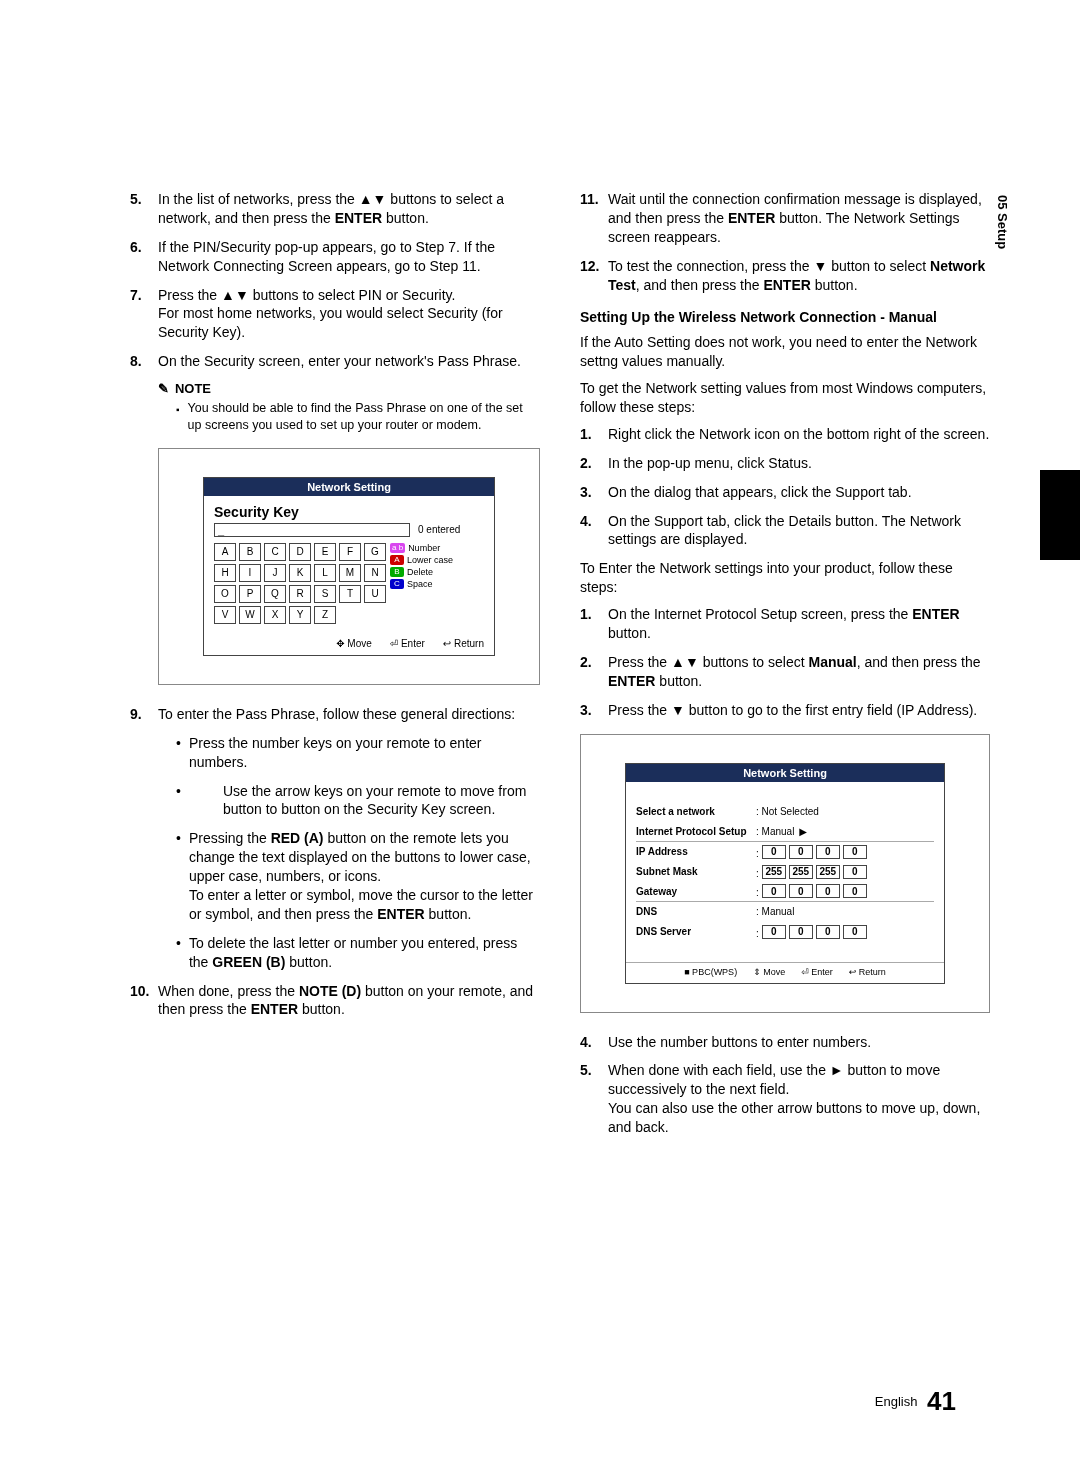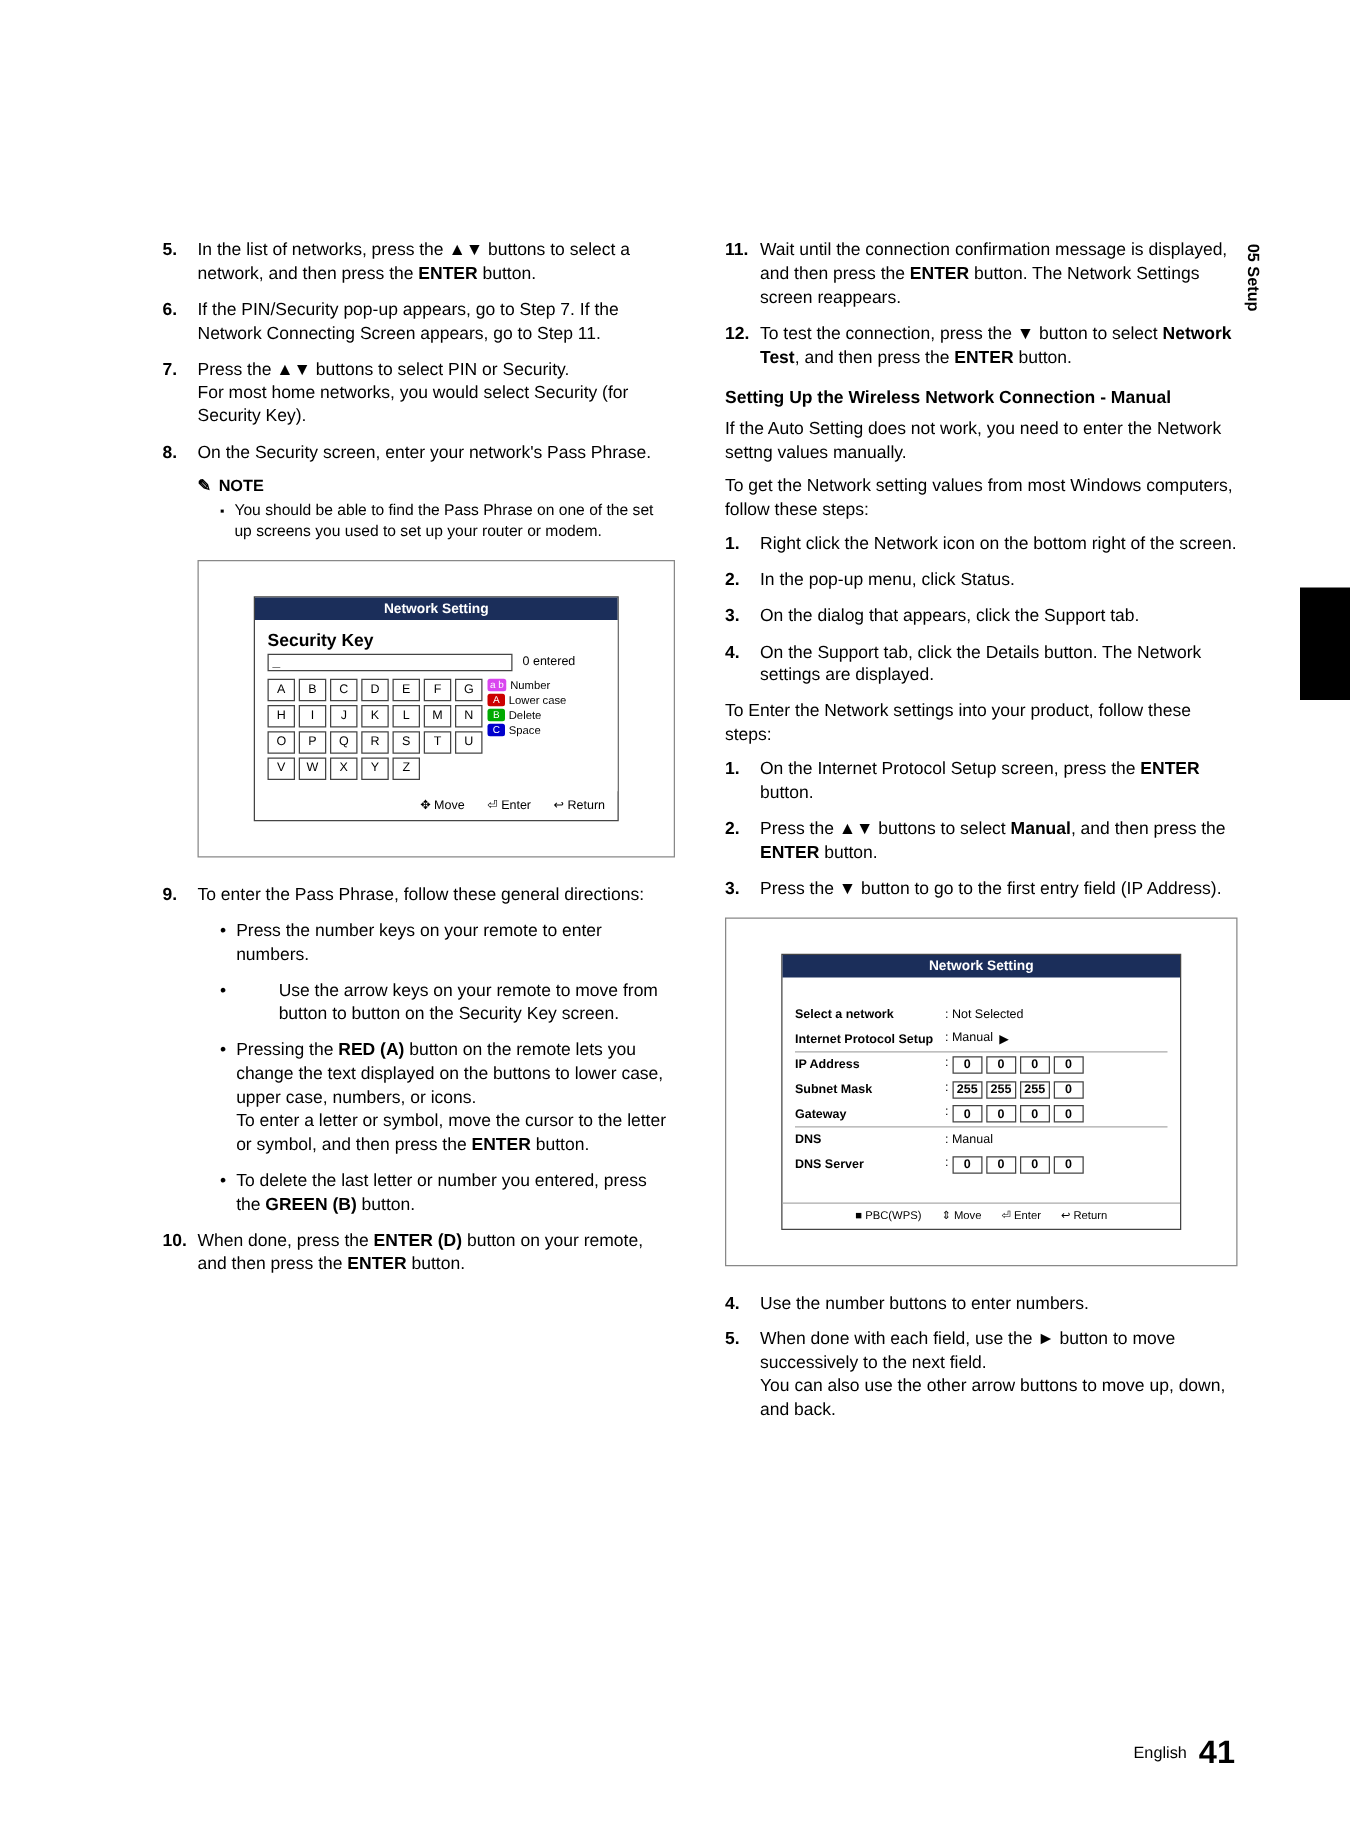--- a/index.html
+++ b/index.html
@@ -71,27 +71,27 @@
   .legend-badge.green { background: #0a0; }
   .legend-badge.blue { background: #00c; }
   .fig-footer { display: flex; justify-content: flex-end; gap: 18px; font-size: 10px; padding: 5px 10px 6px 0; }
   .fig-footer span { display: inline-flex; align-items: center; gap: 4px; }
 
   
   .fig2-content { padding: 20px 10px; font-size: 10px; }
   .fig2-row { display: flex; align-items: center; height: 20px; }
   .fig2-row.border { border-bottom: 1px solid #aaa; }
   .fig2-label { width: 120px; font-weight: bold; }
-  .fig2-val { display: flex; align-items: flex-start; gap: 3px; }
+  .fig2-val { display: flex; align-items: flex-end; gap: 3px; }
   .ipbox { border: 1px solid #444; width: 24px; height: 14px; display: flex; align-items: center; justify-content: center; font-weight: bold; font-size: 10px; }
   .arrow-r { font-size: 10px; margin-left: 2px; }
   .fig2-footer { display: flex; justify-content: center; gap: 16px; font-size: 9px; padding: 4px 0 6px; border-top: 1px solid #aaa; }
   .fig2-footer span { display: inline-flex; align-items: center; gap: 3px; }
 
-  .page-footer { position: absolute; bottom: 60px; right: 92px; font-size: 13px; }
+  .page-footer { position: absolute; bottom: 60px; right: 124px; font-size: 13px; }
   .page-footer .pg { font-size: 26px; font-weight: bold; margin-left: 6px; vertical-align: -4px; }
 </style>
 </head>
 <body>
 
 <div class="side-tab">05   Setup</div>
 <div class="side-block"></div>
 
 <div class="page">
 
@@ -217,21 +217,21 @@
           <span style="white-space: pre-line;">Pressing the <span class="b">RED (A)</span> button on the remote lets you change the text displayed on the buttons to lower case, upper case, numbers, or icons.
 To enter a letter or symbol, move the cursor to the letter or symbol, and then press the <span class="b">ENTER</span> button.</span>
         </li>
         <li>
           <span style="white-space: pre-line;">To delete the last letter or number you entered, press the <span class="b">GREEN (B)</span> button.</span>
         </li>
       </ul>
     <ol class="numlist" id="step10">
         <li>
           <span class="num">10.</span>
-          <span style="white-space: pre-line;">When done, press the <span class="b">ENTER (D)</span> button on your remote, and then press the <span class="b">ENTER</span> button.</span>
+          <span style="white-space: pre-line;">When done, press the <span class="b">NOTE (D)</span> button on your remote, and then press the <span class="b">ENTER</span> button.</span>
         </li>
       </ol>
   </div>
 
   <div class="col">
     <ol class="numlist" id="steps_c">
         <li>
           <span class="num">11.</span>
           <span style="white-space: pre-line;">Wait until the connection confirmation message is displayed, and then press the <span class="b">ENTER</span> button. The Network Settings screen reappears.</span>
         </li>

